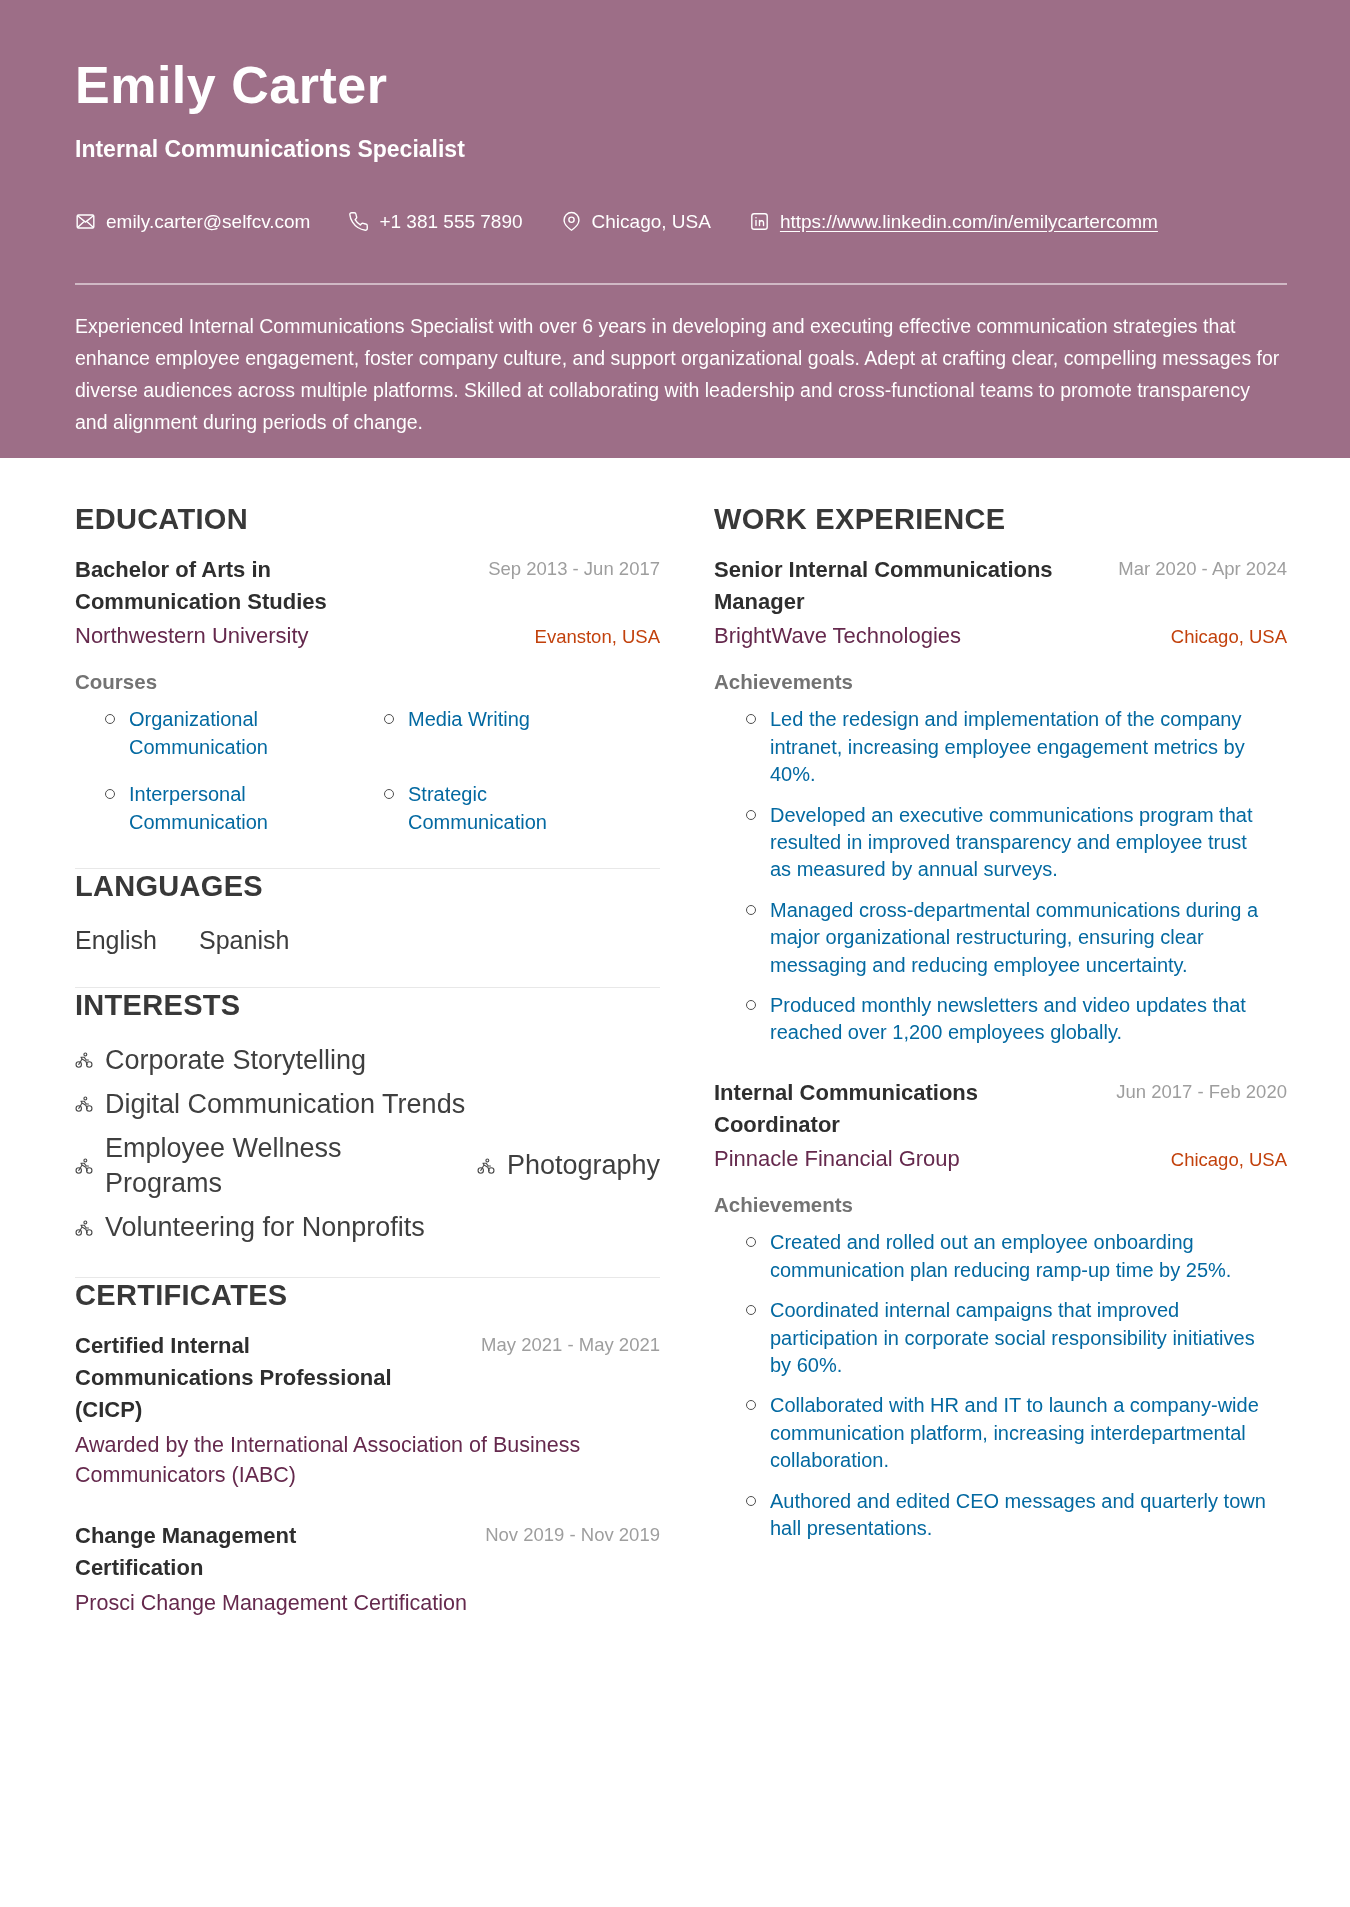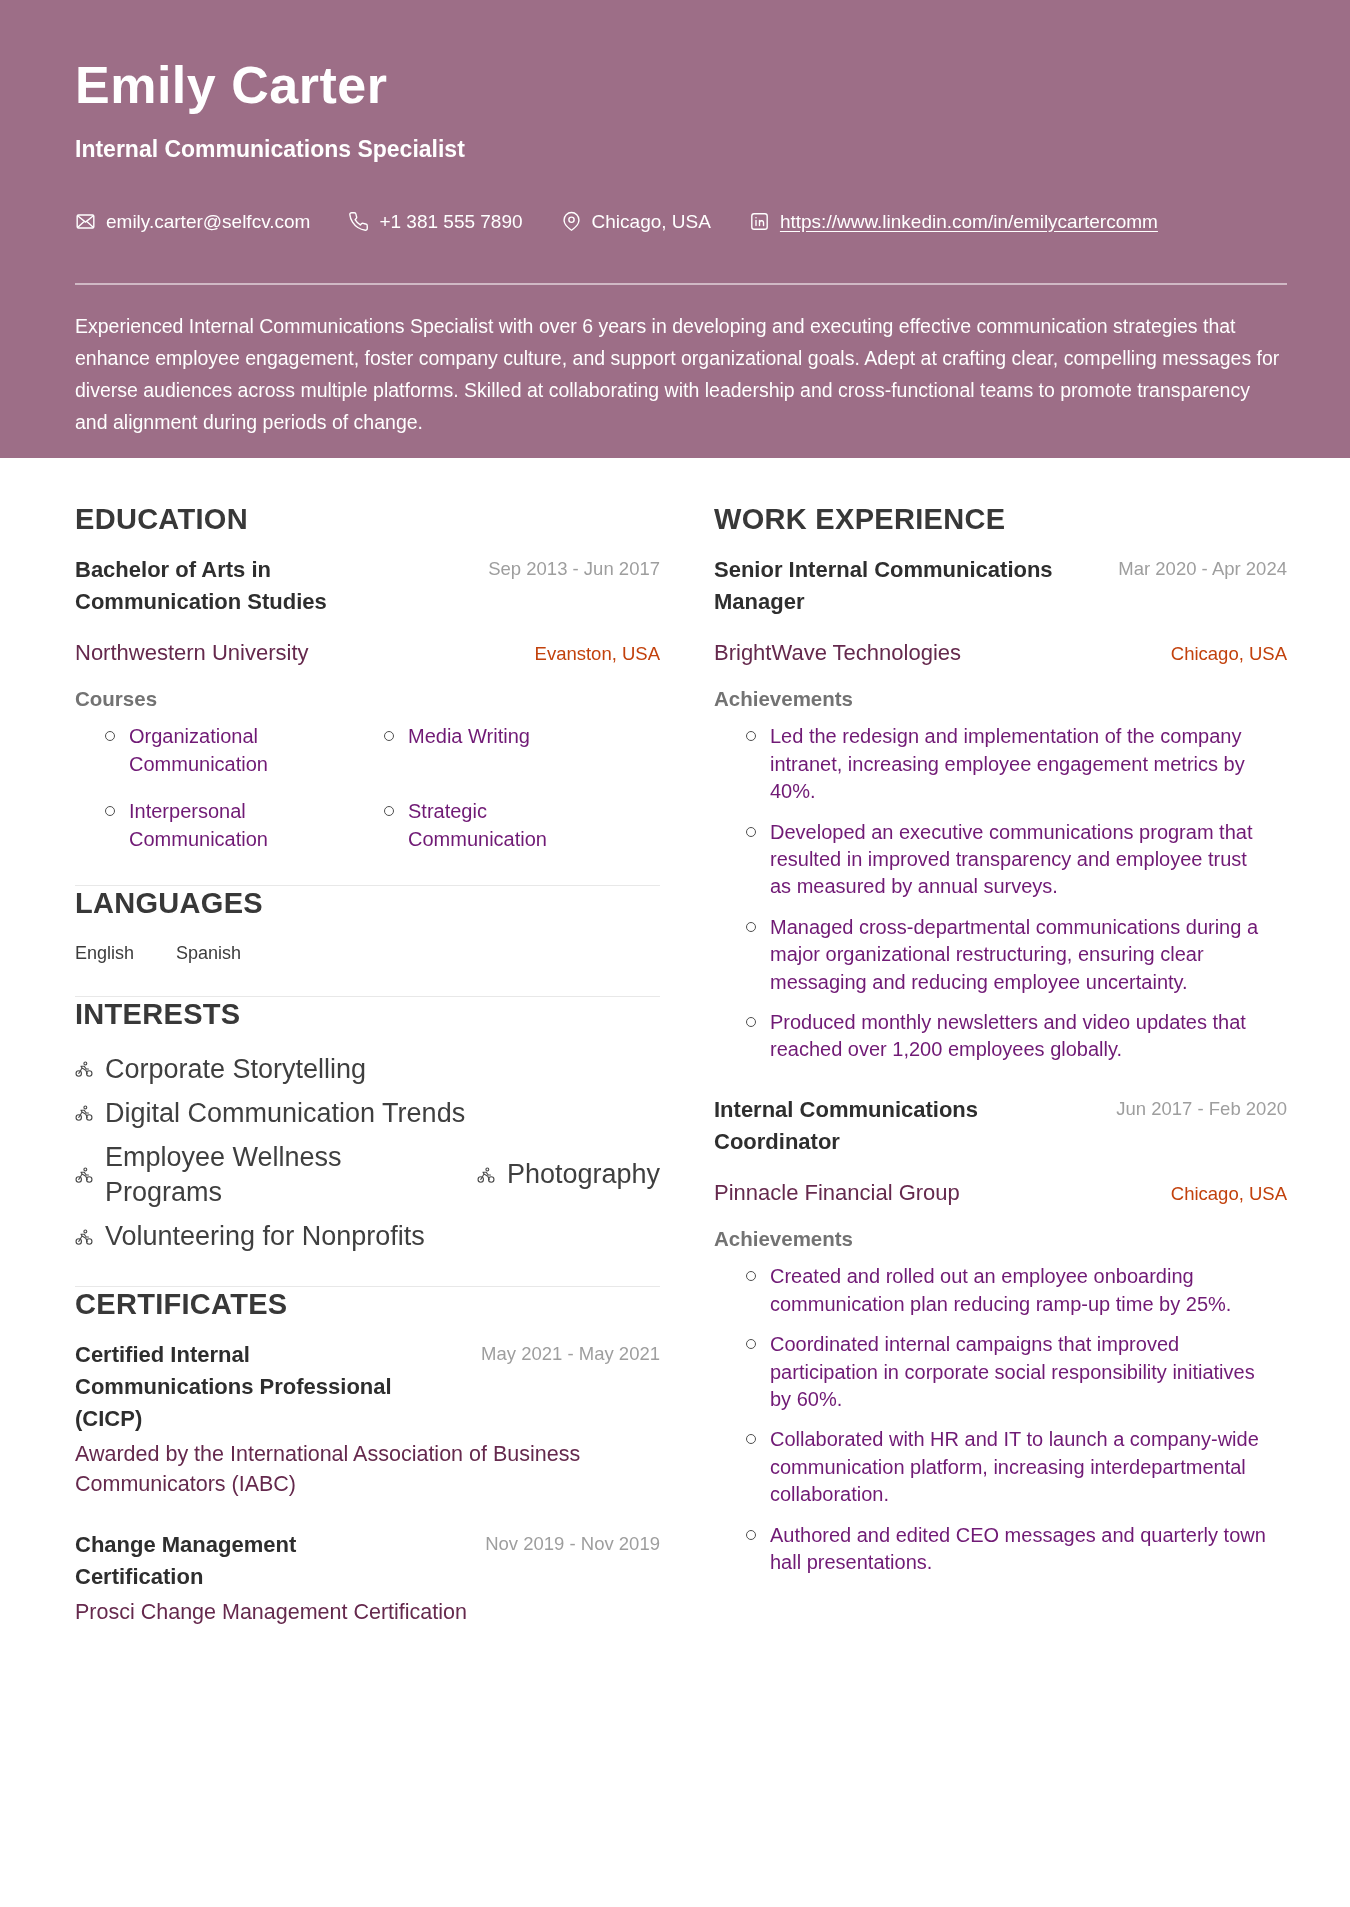--- a/index.html
+++ b/index.html
@@ -28,32 +28,32 @@
   h2.section{margin:0;font-size:29px;line-height:1.2;color:#383838;font-weight:bold;letter-spacing:.3px;}
   .after-hr{margin-top:36px;}
   hr.div{border:none;border-top:1px solid #E8E8E8;margin:32px 0 0 0;}
 
   .entry{margin-top:17px;}
   .entry-top{display:flex;justify-content:space-between;align-items:flex-start;}
   .entry-title{margin:0;font-size:22px;line-height:1.45;color:#2E2E2E;font-weight:bold;}
   .col-left .entry-title{max-width:338px;}
   .col-right .entry-title{max-width:392px;}
   .dates{color:#9E9E9E;font-size:18.5px;white-space:nowrap;padding-top:4px;}
-  .entry-sub{display:flex;justify-content:space-between;align-items:baseline;margin-top:20px;}
+  .entry-sub{display:flex;justify-content:space-between;align-items:baseline;margin-top:3px;}
   .org{color:#65294D;font-size:22px;line-height:1.36;}
   .loc{color:#c2410c;font-size:18.5px;white-space:nowrap;}
   .mini-label{margin-top:20px;font-size:20.5px;font-weight:bold;color:#737373;}
 
-  .bullet-item{display:flex;gap:14px;font-size:20px;color:#701a75;line-height:1.37;}
+  .bullet-item{display:flex;gap:14px;font-size:20px;color:#0369a1;line-height:1.37;}
   .ring{flex:none;width:8px;height:8px;border:1.5px solid #4F4F4F;border-radius:50%;margin-top:8px;}
   .courses{display:grid;grid-template-columns:309px 1fr;row-gap:20px;margin-top:12px;}
   .courses .bullet-item:nth-child(odd){padding-left:30px;}
   .courses .txt{max-width:210px;}
 
-  .lang-row{display:flex;gap:42px;margin-top:22px;font-size:18px;color:#3c3c3c;}
+  .lang-row{display:flex;gap:42px;margin-top:22px;font-size:25px;color:#3c3c3c;}
 
   .interests{margin-top:20px;display:flex;flex-direction:column;gap:9px;}
   .interest-row{display:flex;gap:52px;}
   .interest{display:inline-flex;align-items:center;gap:12px;font-size:27px;color:#3F3F3F;line-height:1.3;justify-content:space-between;}
   .interest svg{width:18px;height:18px;flex:none;}
 
   .cert{margin-top:17px;}
   .cert + .cert{margin-top:30px;}
   .issuer{margin-top:4px;font-size:21.5px;line-height:1.4;color:#65294D;max-width:530px;}
 

